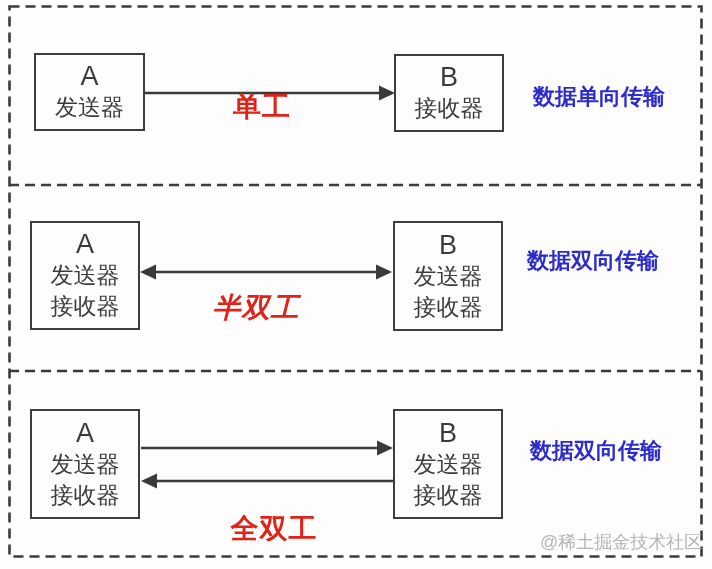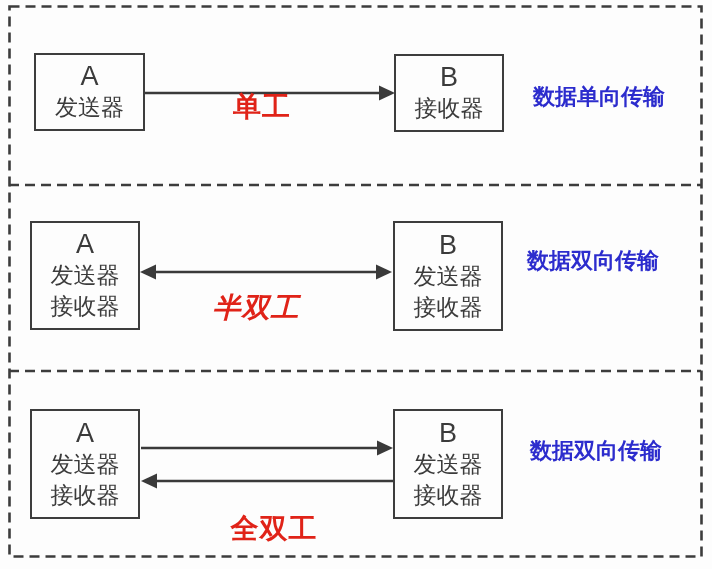--- a/index.html
+++ b/index.html
@@ -136,14 +136,15 @@
     <span class="box-role">发送器</span>
     <span class="box-role">接收器</span>
   </div>
 
   <div class="mode-label" style="left:210px;top:510px;width:92px;margin-left:18px;">全双工</div>
 
   <div class="desc" style="left:530px;top:436px;width:180px;">
     <span>数据双向传输</span><br>
   </div>
 
+  <div class="watermark">@稀土掘金技术社区</div>
 
 </div>
 
 </body></html>

